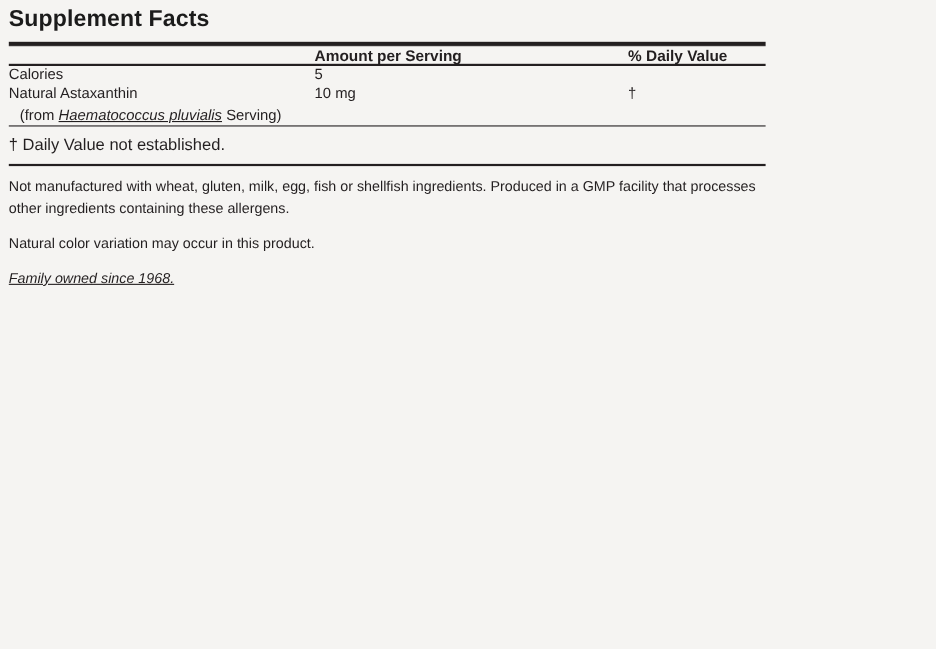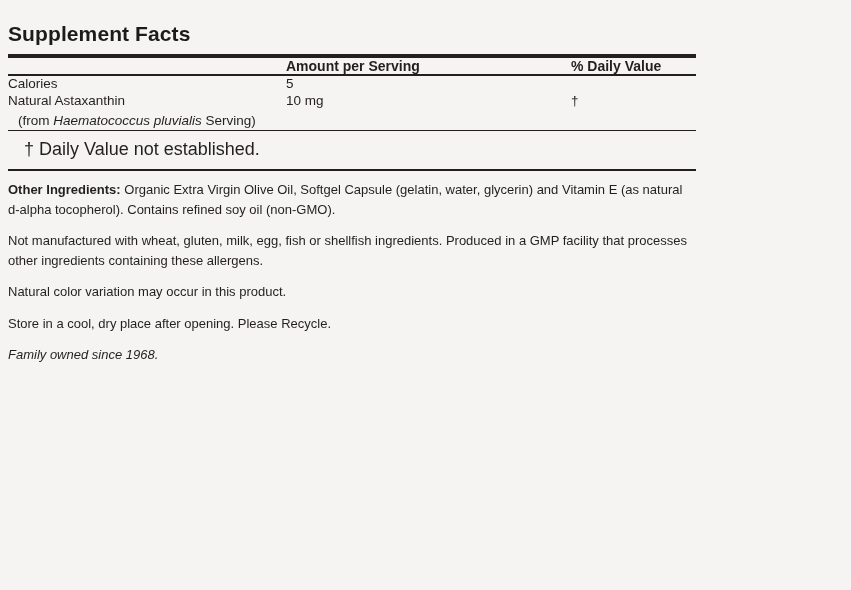--- a/index.html
+++ b/index.html
@@ -11,21 +11,21 @@
     height: 590px;
     background: #f5f4f2;
     font-family: "Liberation Sans", sans-serif;
     color: #231f20;
     -webkit-font-smoothing: antialiased;
   }
   .panel {
     width: 704px;
     height: 590px;
     box-sizing: border-box;
-    padding: 16px 8px;
+    padding: 0 8px;
     position: relative;
   }
   .title {
     font-size: 21px;
     font-weight: bold;
     letter-spacing: 0.1px;
     padding: 6px 0 8px 0;
     color: #1b1b1b;
   }
   .rule-thick {
@@ -70,25 +70,24 @@
     padding: 8px 0 8px 0;
   }
   .row-ingredient td {
     padding: 6px 0 7px 0;
     line-height: 1.45;
   }
   .indent {
     display: block;
     padding-left: 10px;
   }
-  .ital { font-style: italic; }
+  .ital { font-style: italic; text-decoration: underline; }
   .footnote {
-    font-size: 18px;
+    font-size: 15px;
     padding: 8px 0 9px 0;
-    margin-left: 16px;
   }
   .notes {
     padding-top: 9px;
     font-size: 13px;
     line-height: 1.5;
   }
   .notes p {
     margin: 0 0 10px 0;
   }
   .notes p.tight {
@@ -139,23 +138,18 @@
     </tbody>
   </table>
 
   <div class="rule-thin"></div>
 
   <div class="footnote">† Daily Value not established.</div>
 
   <div class="rule-med"></div>
 
   <div class="notes">
-    <p class="tight">
-      <span class="bold">Other Ingredients:</span>
-      <span>Organic Extra Virgin Olive Oil, Softgel Capsule (gelatin, water, glycerin) and Vitamin E (as natural d-alpha tocopherol). Contains refined soy oil (non-GMO).</span>
-    </p>
     <p class="tight">Not manufactured with wheat, gluten, milk, egg, fish or shellfish ingredients. Produced in a GMP facility that processes other ingredients containing these allergens.</p>
     <p class="tight">Natural color variation may occur in this product.</p>
-    <p class="tight">Store in a cool, dry place after opening. Please Recycle.</p>
     <p class="ital">Family owned since 1968.</p>
   </div>
 
 </div>
 
 </body></html>

